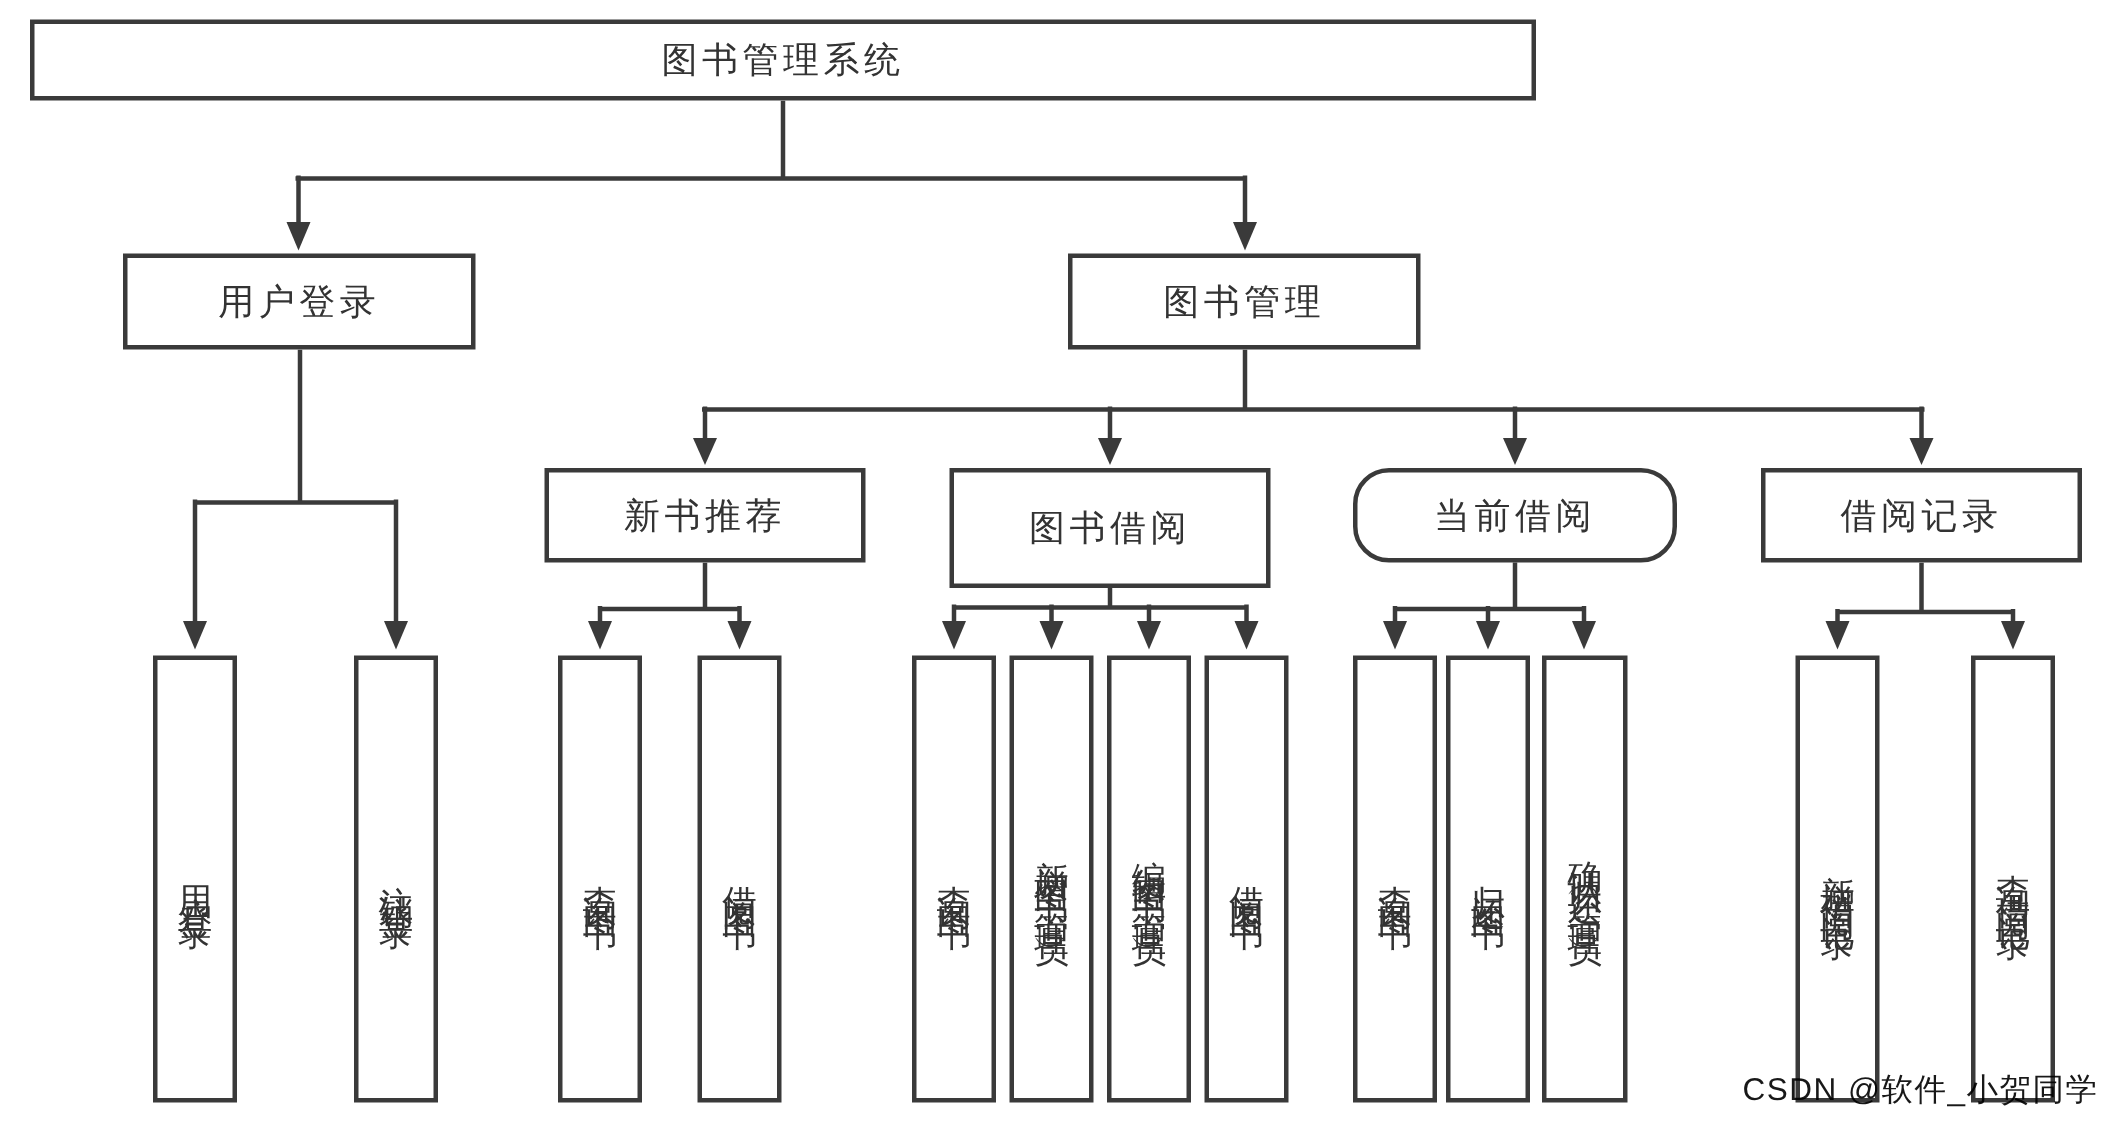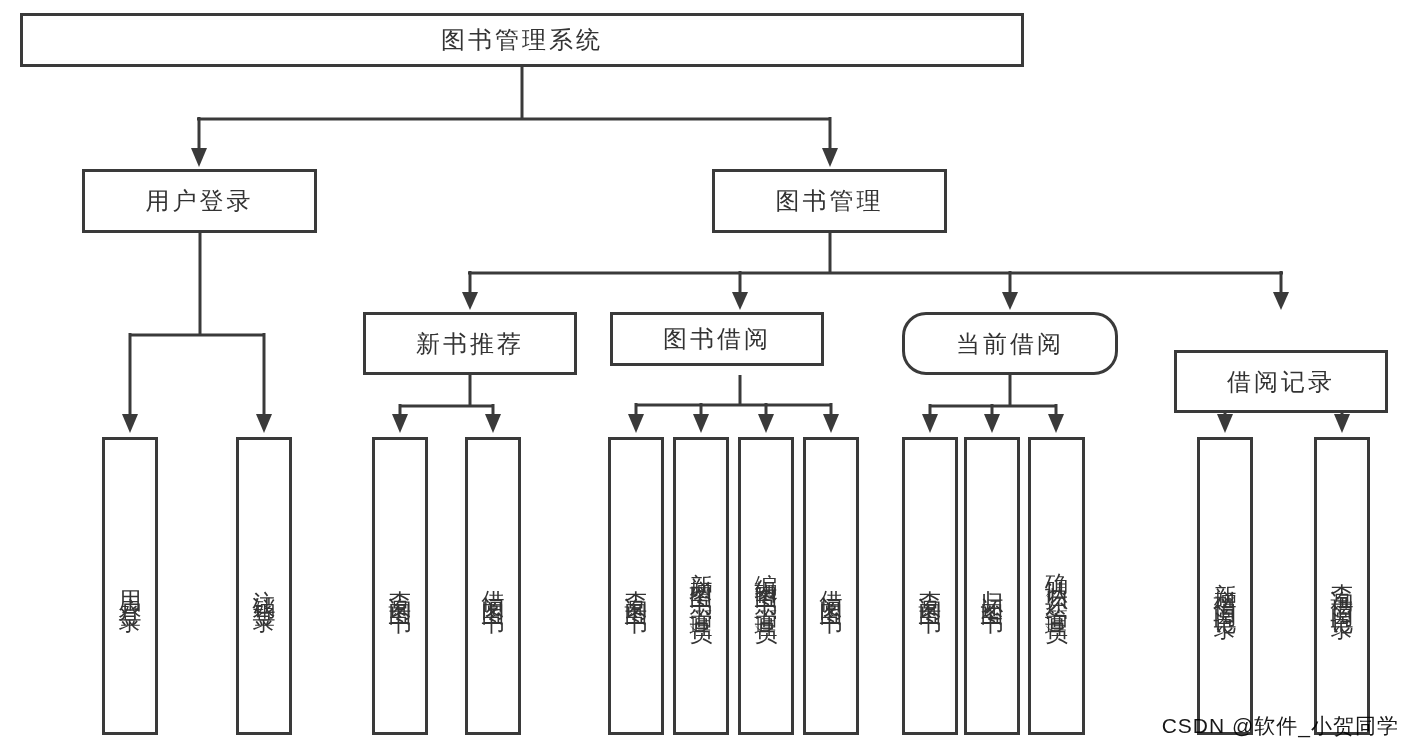--- a/index.html
+++ b/index.html
@@ -98,27 +98,27 @@
   <div class="box hlabel" style="left:82px; top:169px; width:235px; height:64px;">
     <span>用户登录</span>
   </div>
   <div class="box hlabel" style="left:712px; top:169px; width:235px; height:64px;">
     <span>图书管理</span>
   </div>
 
   <div class="box hlabel" style="left:363px; top:312px; width:214px; height:63px;">
     <span>新书推荐</span>
   </div>
-  <div class="box hlabel" style="left:610px; top:312px; width:214px; height:54px;">
+  <div class="box hlabel" style="left:633px; top:312px; width:214px; height:80px;">
     <span>图书借阅</span>
   </div>
   <div class="box hlabel" style="left:902px; top:312px; width:216px; height:63px;border-radius:24px;">
     <span>当前借阅</span>
   </div>
-  <div class="box hlabel" style="left:1174px; top:312px; width:214px; height:63px;margin-top:38px;">
+  <div class="box hlabel" style="left:1174px; top:312px; width:214px; height:63px;">
     <span>借阅记录</span>
   </div>
 
   <div class="box leaf" style="left:102px; top:437px; width:56px; height:298px;">
     <span>用户登录</span>
   </div>
   <div class="box leaf" style="left:236px; top:437px; width:56px; height:298px;">
     <span>注销登录</span>
   </div>
   <div class="box leaf" style="left:372px; top:437px; width:56px; height:298px;">

